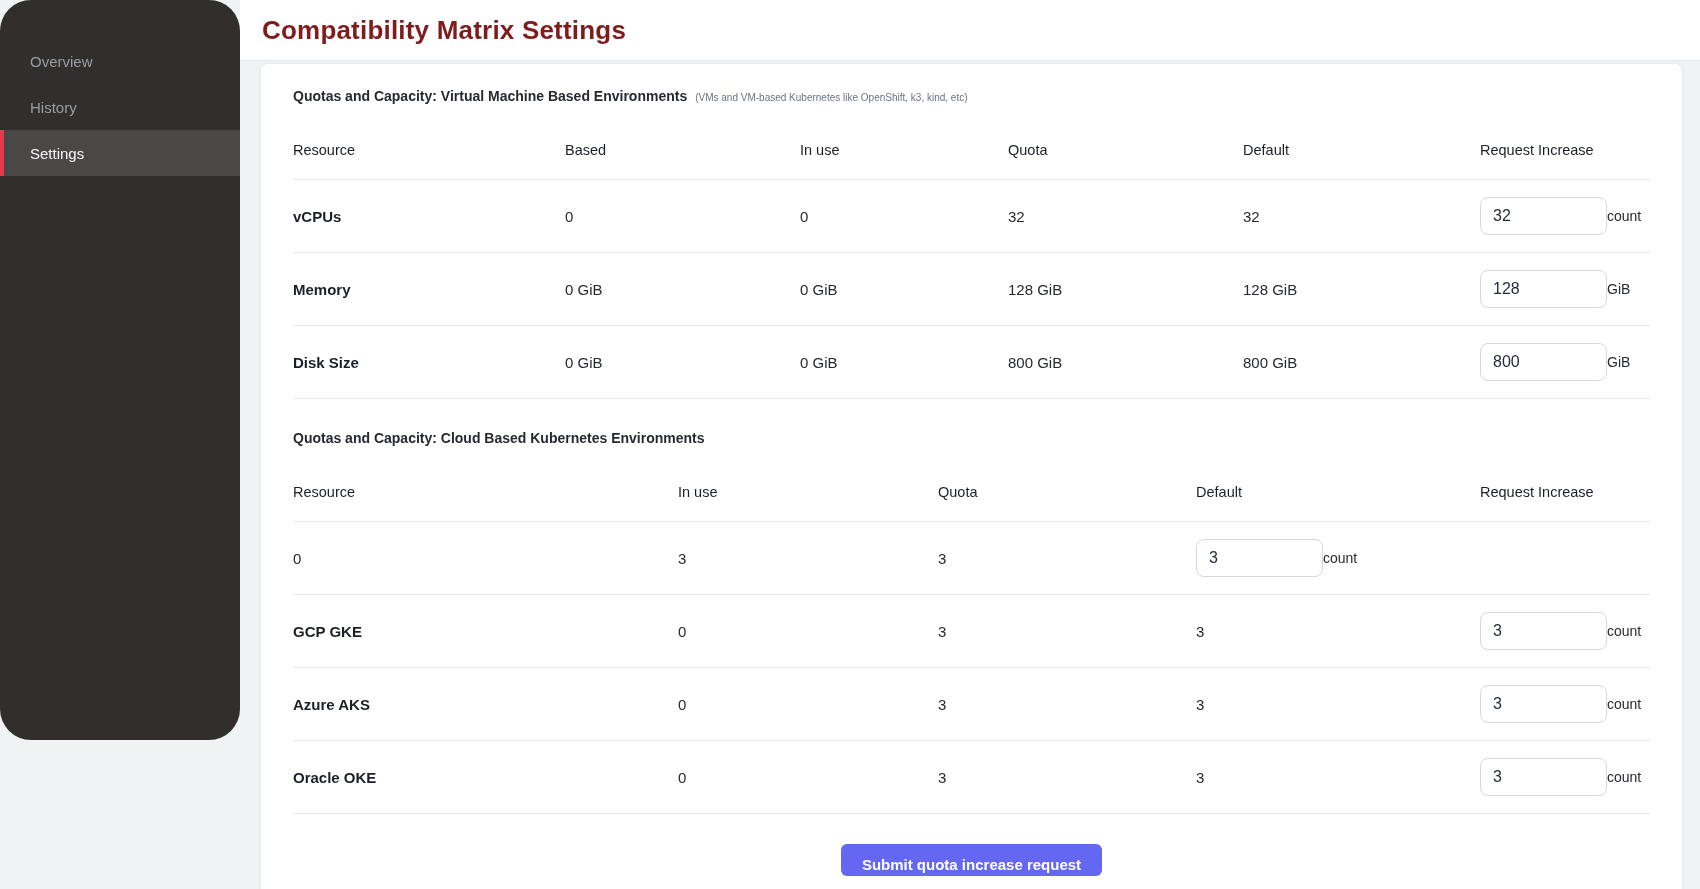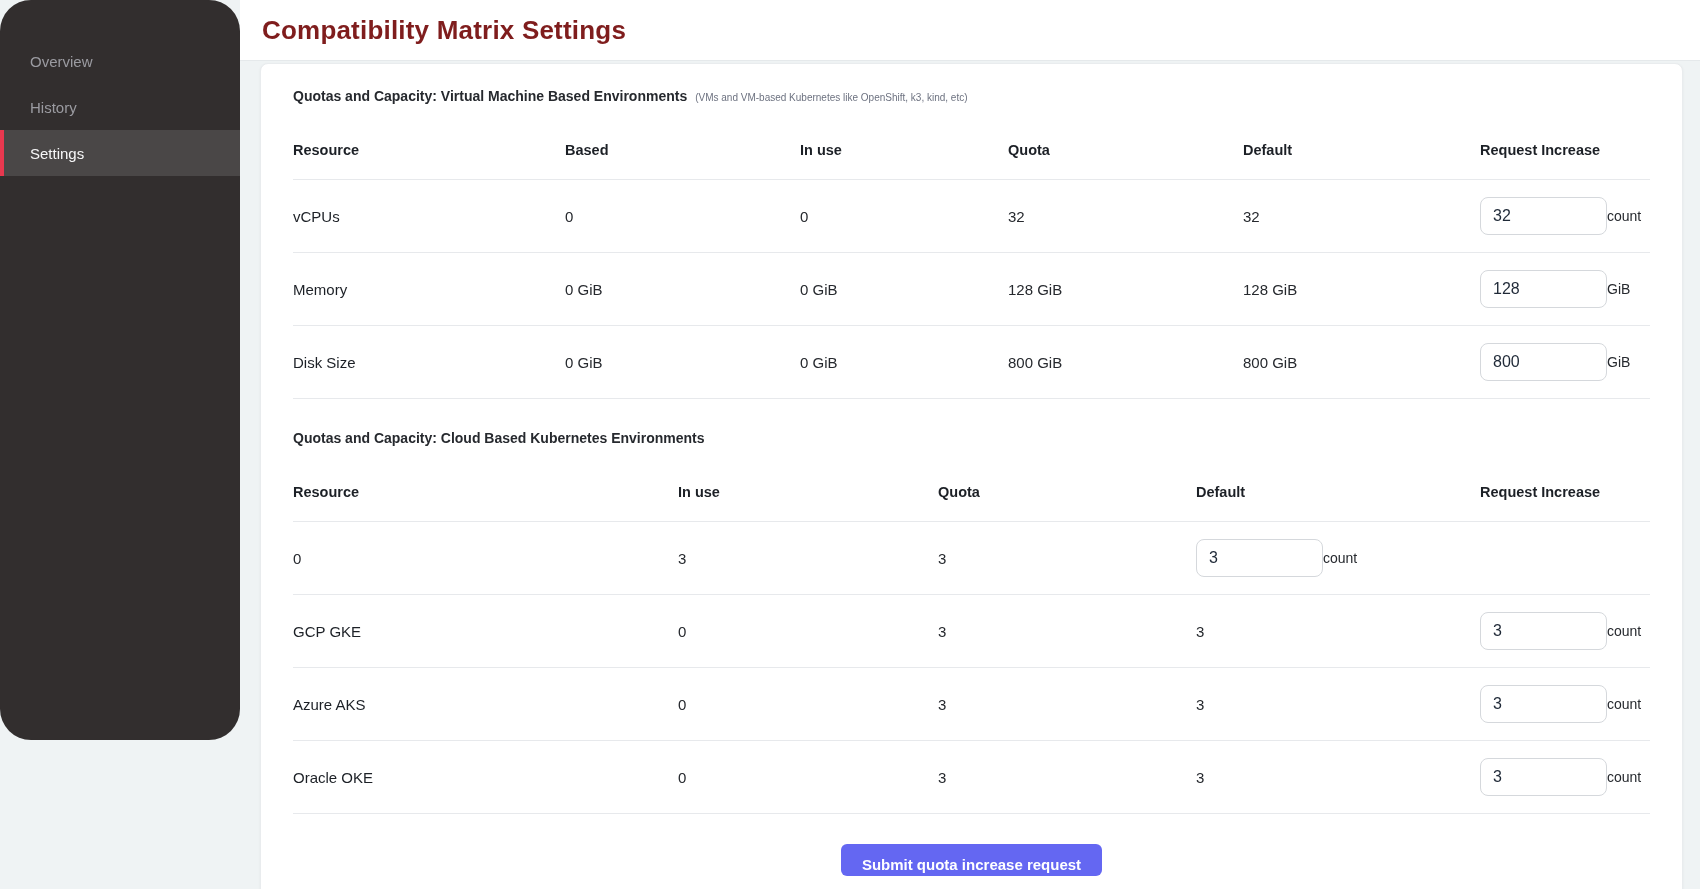--- a/index.html
+++ b/index.html
@@ -86,26 +86,26 @@
   .trow {
     display: grid;
     align-items: center;
     border-bottom: 1px solid #e7e9ec;
   }
   .t1 { grid-template-columns: 272px 235px 208px 235px 237px 1fr; }
   .t2 { grid-template-columns: 385px 260px 258px 284px 1fr; }
   .thead { margin-top: 8px; }
   .thead > div {
     font-size: 14.5px;
-    font-weight: 700;
+    font-weight: 400;
     color: #1c2026;
     padding: 26px 0 21px 0;
   }
   .drow { height: 73px; font-size: 15px; color: #26292e; }
-  .res { font-weight: 400; color: #1c2026; }
+  .res { font-weight: 700; color: #1c2026; }
   .req-cell { display: flex; align-items: center; }
   .req-input {
     width: 127px;
     height: 38px;
     border: 1px solid #d5d8dc;
     border-radius: 8px;
     font-family: "Liberation Sans", sans-serif;
     font-size: 16px;
     color: #1f2937;
     padding: 0 12px;

